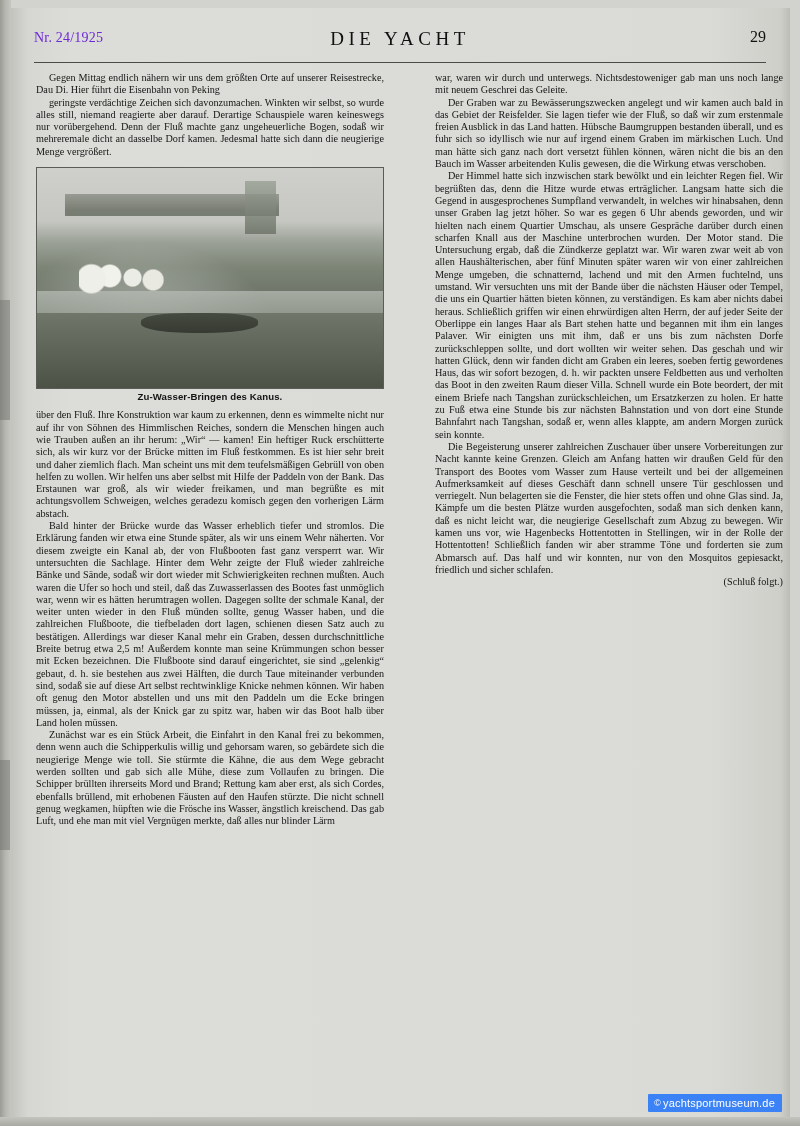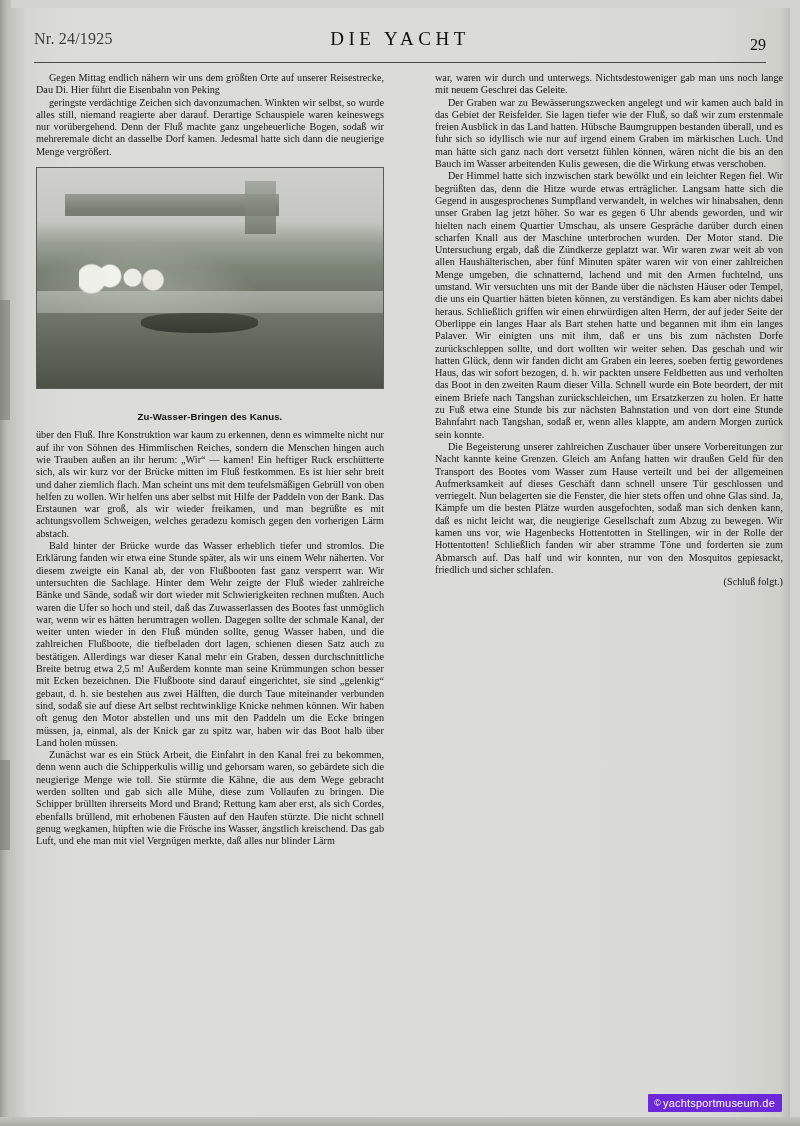--- a/index.html
+++ b/index.html
@@ -46,39 +46,38 @@
 
   header.masthead {
     position: absolute;
     left: 34px; top: 28px;
     width: 732px;
     height: 30px;
   }
   .issue-no {
     position: absolute;
     left: 0; top: 2px;
-    font-size: 16px;
-    color: #404040;
+    font-size: 14px;
+    color: #6d28d9;
     letter-spacing: .2px;
   }
   .mag-title {
     position: absolute;
     left: 0; right: 0;
     top: 0;
     text-align: center;
     font-size: 19px;
     letter-spacing: 4.5px;
     color: #111;
   }
   .page-no {
     position: absolute;
     right: 0; top: 0;
     font-size: 16px;
     color: #111;
-    margin-top: 8px;
   }
   .rule {
     position: absolute;
     left: 34px; top: 62px;
     width: 732px;
     height: 1px;
     background: #4a4a48;
   }
 
   .col {
@@ -197,34 +196,34 @@
     width: 100%; height: 26%;
     background: linear-gradient(180deg,#666c5e,#474c40);
   }
   .sky2 {
     left: 0; top: 0;
     width: 100%; height: 42%;
     background: linear-gradient(180deg,#e2e3df,#cdcec9);
   }
 
   figcaption {
-    margin-top: 22px;
+    margin-top: 2px;
     text-align: center;
     font-family: "Liberation Sans", sans-serif;
     font-weight: bold;
     font-size: 9.6px;
     color: #141414;
     letter-spacing: .1px;
   }
 
   .watermark {
     position: absolute;
     right: 18px;
     bottom: 14px;
-    background: #6d28d9;
+    background: #3b82f6;
     color: #fff;
     font-family: "Liberation Sans", sans-serif;
     font-size: 11px;
     padding: 3px 7px 3px 6px;
     letter-spacing: .2px;
     border-radius: 1px;
   }
   .watermark .c { font-size: 9px; vertical-align: 1px; margin-right: 2px; }
 
   .bottom-edge {

